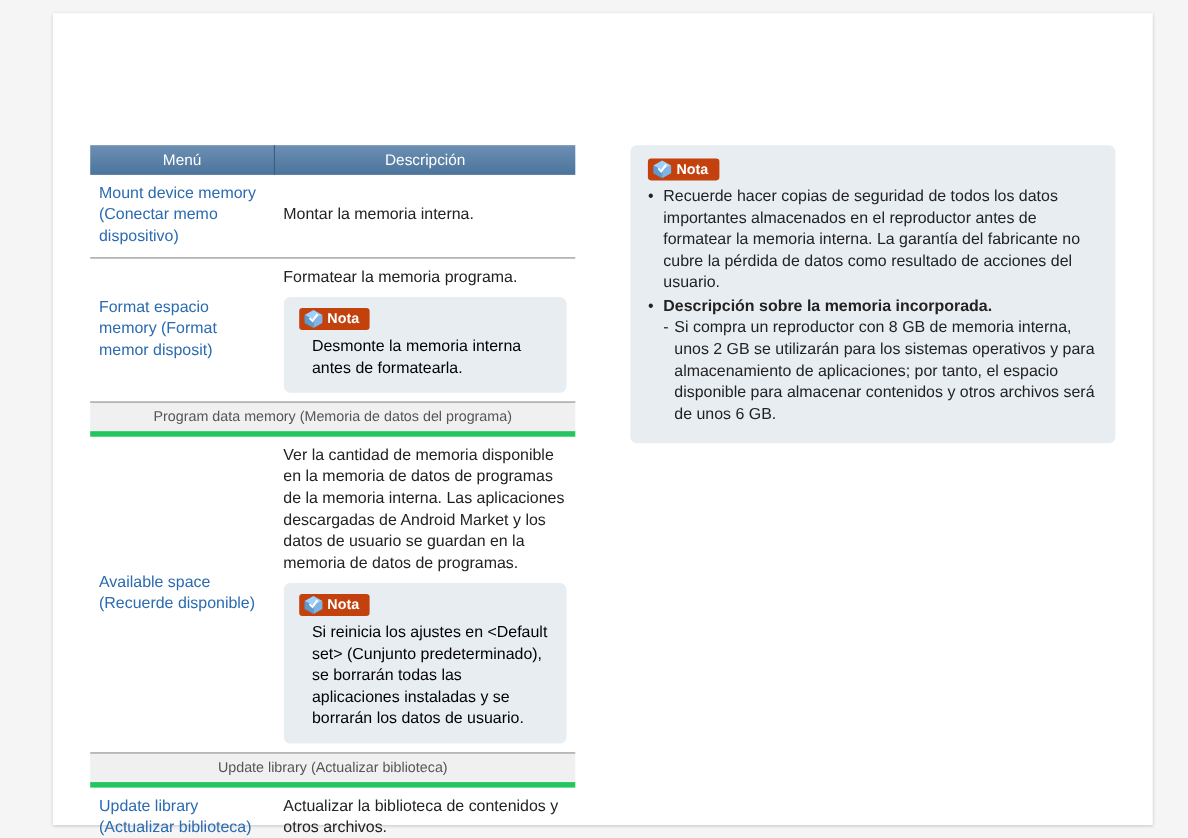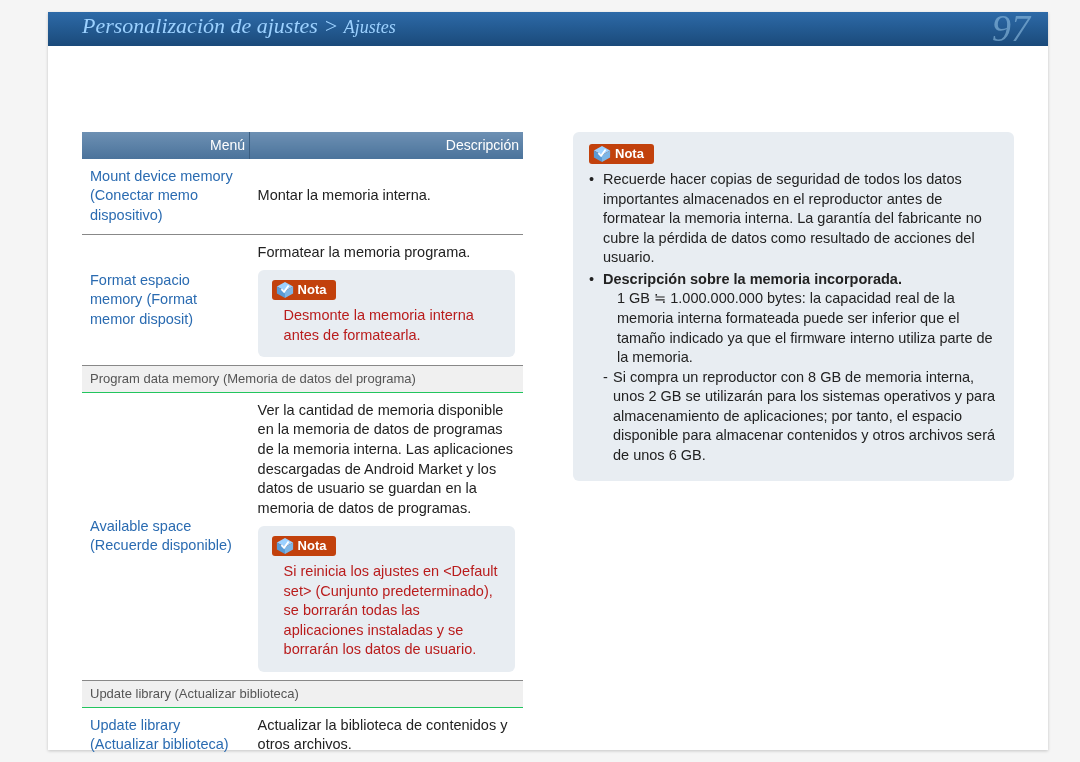--- a/index.html
+++ b/index.html
@@ -70,23 +70,23 @@
     line-height: 1.35;
   }
   table.menu-table {
     width: 100%;
     border-collapse: collapse;
     font-size: 14.5px;
   }
   table.menu-table thead th {
     background: linear-gradient(to bottom, #6d90b3, #4b739b);
     color: #fff;
-    text-align: right;
+    text-align: center;
     font-weight: normal;
-    padding: 4px 4px;
+    padding: 4px 16px;
     font-size: 14px;
     border-right: 1px solid #3a5d80;
   }
   table.menu-table thead th:last-child { border-right: none; }
   table.menu-table td {
     padding: 8px 8px;
     vertical-align: middle;
     border-bottom: 1px solid #888;
     margin-left: 28px;
   }
@@ -98,21 +98,22 @@
   }
   table.menu-table td.desc-col {
     width: 62%;
   }
   table.menu-table td.section {
     background: #f0f0f0;
     color: #555;
     font-size: 13px;
     padding: 4px 8px;
     border-top: 1px solid #888;
-    border-bottom: 1px solid #22c55e;
+    border-bottom: 5px solid #22c55e;
+    text-align: center;
   }
   .note-box {
     background: #e8edf2;
     border-radius: 6px;
     padding: 10px 14px 12px 14px;
     margin-top: 8px;
   }
   .note-label {
     display: inline-flex;
     align-items: center;
@@ -124,21 +125,21 @@
     padding: 1px 10px 1px 4px;
     border-radius: 3px;
     margin-bottom: 6px;
   }
   .note-icon {
     display: inline-block;
     width: 18px;
     height: 18px;
   }
   .note-body {
-    color: #b91c1c;
+    color: #000000;
     text-indent: 0;
     padding-left: 12px;
   }
   .note-box-right {
     background: #e8edf2;
     border-radius: 6px;
     padding: 12px 16px 14px 16px;
   }
   .bullet-list { list-style: none; padding-left: 0; }
   .bullet-list > li {
@@ -163,26 +164,20 @@
     content: "-";
     position: absolute;
     left: 0;
   }
   .bold { font-weight: bold; }
 </style>
 </head>
 <body>
 
 <div class="page">
-  <div class="header-bar">
-    <div class="breadcrumb">
-      <span class="main">Personalización de ajustes</span><span class="main"> &gt; </span><span class="sub">Ajustes</span>
-    </div>
-    <div class="pagenum">97</div>
-  </div>
 
   <div class="content">
 
     <div class="col">
       <table class="menu-table">
         <thead>
           <tr>
             <th>Menú</th>
             <th>Descripción</th>
           </tr>
@@ -256,21 +251,20 @@
               <polygon points="19,6 10,11 10,19 19,14" fill="#7db6e6"></polygon>
               <path d="M6 9 L9 12 L14 5" stroke="#fff" stroke-width="2" fill="none"></path>
             </svg>
           </span>
           <span>Nota</span>
         </div>
         <ul class="bullet-list">
           <li>Recuerde hacer copias de seguridad de todos los datos importantes almacenados en el reproductor antes de formatear la memoria interna. La garantía del fabricante no cubre la pérdida de datos como resultado de acciones del usuario.</li>
           <li>
             <span class="bold">Descripción sobre la memoria incorporada.</span>
-            <div class="sub-item">1 GB ≒ 1.000.000.000 bytes: la capacidad real de la memoria interna formateada puede ser inferior que el tamaño indicado ya que el firmware interno utiliza parte de la memoria.</div>
             <div class="sub-item dash-item">Si compra un reproductor con 8 GB de memoria interna, unos 2 GB se utilizarán para los sistemas operativos y para almacenamiento de aplicaciones; por tanto, el espacio disponible para almacenar contenidos y otros archivos será de unos 6 GB.</div>
           </li>
         </ul>
       </div>
     </div>
 
   </div>
 </div>
 
 </body></html>

